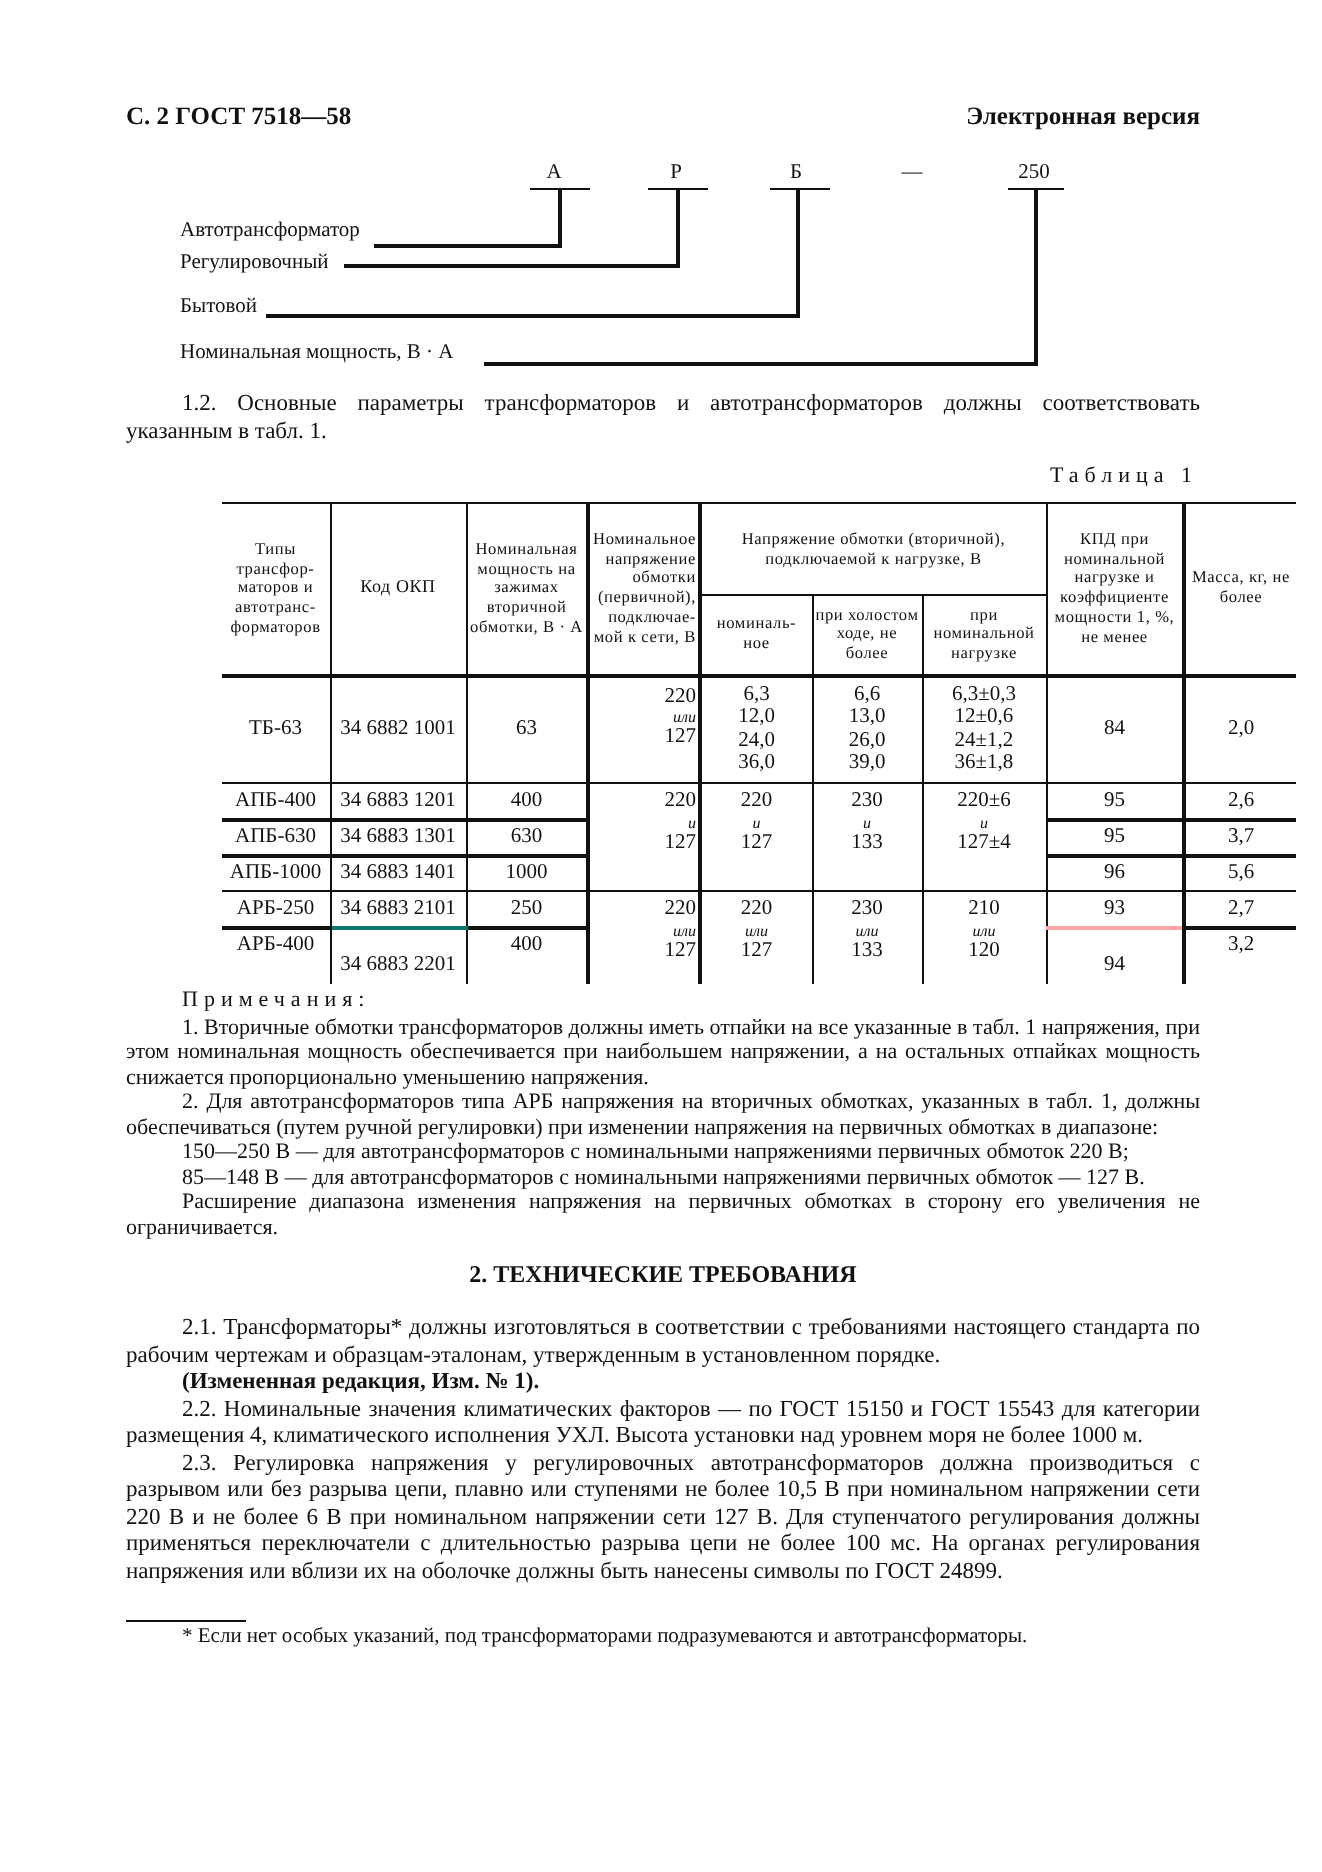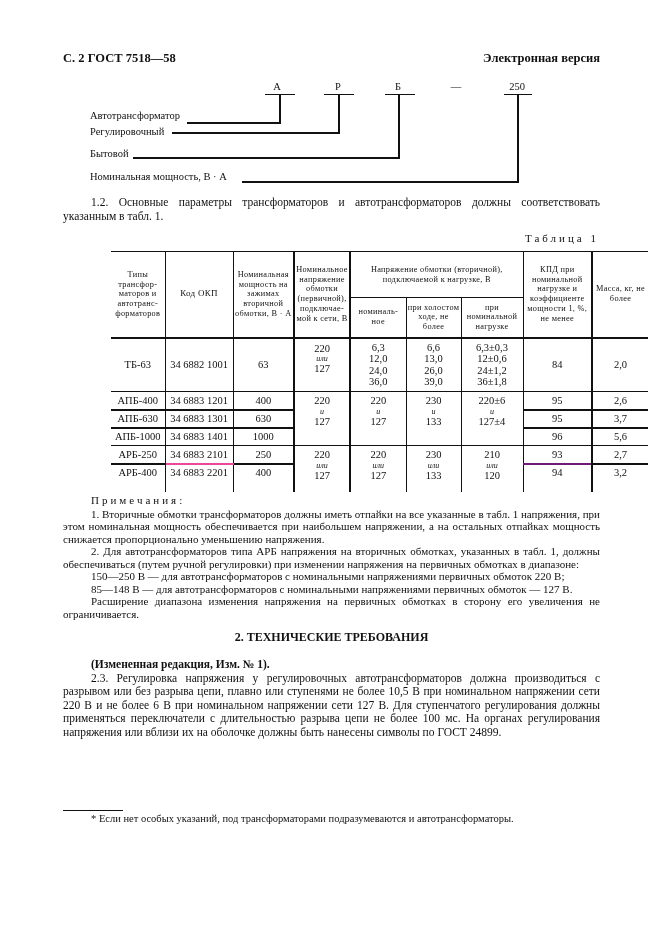--- a/index.html
+++ b/index.html
@@ -23,21 +23,21 @@
   table.t1 { position:absolute; left:63px; top:251px; width:537px;
              border-collapse:collapse; table-layout:fixed; font-size:10.5px;margin-left:48px; }
   table.t1 td, table.t1 th { border:1px solid #111; text-align:center; vertical-align:middle;
              padding:0 1px; font-weight:normal; }
   table.t1 th { font-size:8.3px; line-height:9.8px; letter-spacing:0.3px; }
   table.t1 { border-left:none; border-right:none; }
   table.t1 tr > *:first-child { border-left:none; }
   table.t1 tr > *:last-child { border-right:none; }
   table.t1 .thick-top { border-top:2.5px solid #111; }
   table.t1 .thick-l { border-left:2px solid #111; }
-  table.t1 .thick-r { border-right:2px solid #111; }
+  table.t1 .thick-r { border-right:2px solid #111;text-align:right; }
   table.t1 td { line-height:11.5px;border-radius:26px; }
   .lines span { display:block; }
   .small-or { font-size:8px; line-height:9px;font-style:italic; }
 
   .notes-title { letter-spacing:3px; }
   .section-title { font-weight:bold; font-size:12px; text-align:center; left:63px; width:537px; top:630px; }
   .bold { font-weight:bold; }
   .fn-rule { left:63px; top:810px; width:60px; height:1px; background:#111; }
   .fn { left:63px; width:537px; top:813px; font-size:10.5px; text-indent:28px; }
 </style>
@@ -208,38 +208,40 @@
       <span>210</span>
       <span class="small-or">или</span>
       <span>120</span>
     </td>
     <td>93</td>
     <td class="thick-l">2,7</td>
   </tr>
 
   <tr style="height:28px">
     <td style="border-top:2px solid #111;border-bottom:none;vertical-align:top;padding-top:2px">АРБ-400</td>
-    <td style="border-top:2px solid #ec4899;border-bottom:none;vertical-align:top;padding-top:2px">34 6883 2201</td>
+    <td style="border-top:2px solid #0f766e;border-bottom:none;vertical-align:top;padding-top:12px">34 6883 2201</td>
     <td style="border-top:2px solid #111;border-bottom:none;vertical-align:top;padding-top:2px">400</td>
-    <td style="border-top:2px solid #701a75;border-bottom:none;vertical-align:top;padding-top:2px">94</td>
+    <td style="border-top:2px solid #fca5a5;border-bottom:none;vertical-align:top;padding-top:12px">94</td>
     <td class="thick-l" style="border-top:2px solid #111;border-bottom:none;vertical-align:top;padding-top:2px">3,2</td>
   </tr>
 </tbody>
   </table>
 
 <div class="abs para" style="left:63px;top:494px;width:537px">
   <div class="indent notes-title" style="font-size:11px">Примечания:</div>
   <div class="indent" style="font-size:11px;line-height:12.5px">1. Вторичные обмотки трансформаторов должны иметь отпайки на все указанные в табл. 1 напряжения, при этом номинальная мощность обеспечивается при наибольшем напряжении, а на остальных отпайках мощность снижается пропорционально уменьшению напряжения.</div>
   <div class="indent" style="font-size:11px;line-height:12.5px">2. Для автотрансформаторов типа АРБ напряжения на вторичных обмотках, указанных в табл. 1, должны обеспечиваться (путем ручной регулировки) при изменении напряжения на первичных обмотках в диапазоне:</div>
   <div class="indent" style="font-size:11px;line-height:12.5px">150—250 В — для автотрансформаторов с номинальными напряжениями первичных обмоток 220 В;</div>
   <div class="indent" style="font-size:11px;line-height:12.5px">85—148 В — для автотрансформаторов с номинальными напряжениями первичных обмоток — 127 В.</div>
   <div class="indent" style="font-size:11px;line-height:12.5px">Расширение диапазона изменения напряжения на первичных обмотках в сторону его увеличения не ограничивается.</div>
 </div>
 
 <div class="abs section-title">2. ТЕХНИЧЕСКИЕ ТРЕБОВАНИЯ</div>
 
 <div class="abs para" style="left:63px;top:658px;width:537px">
+  <div class="indent">2.1. Трансформаторы* должны изготовляться в соответствии с требованиями настоящего стандарта по рабочим чертежам и образцам-эталонам, утвержденным в установленном порядке.</div>
   <div class="indent bold">(Измененная редакция, Изм. № 1).</div>
+  <div class="indent">2.2. Номинальные значения климатических факторов — по ГОСТ 15150 и ГОСТ 15543 для категории размещения 4, климатического исполнения УХЛ. Высота установки над уровнем моря не более 1000 м.</div>
   <div class="indent">2.3. Регулировка напряжения у регулировочных автотрансформаторов должна производиться с разрывом или без разрыва цепи, плавно или ступенями не более 10,5 В при номинальном напряжении сети 220 В и не более 6 В при номинальном напряжении сети 127 В. Для ступенчатого регулирования должны применяться переключатели с длительностью разрыва цепи не более 100 мс. На органах регулирования напряжения или вблизи их на оболочке должны быть нанесены символы по ГОСТ 24899.</div>
 </div>
 
 <div class="abs fn-rule"></div>
 <div class="abs fn">* Если нет особых указаний, под трансформаторами подразумеваются и автотрансформаторы.</div>
 
 </body></html>

